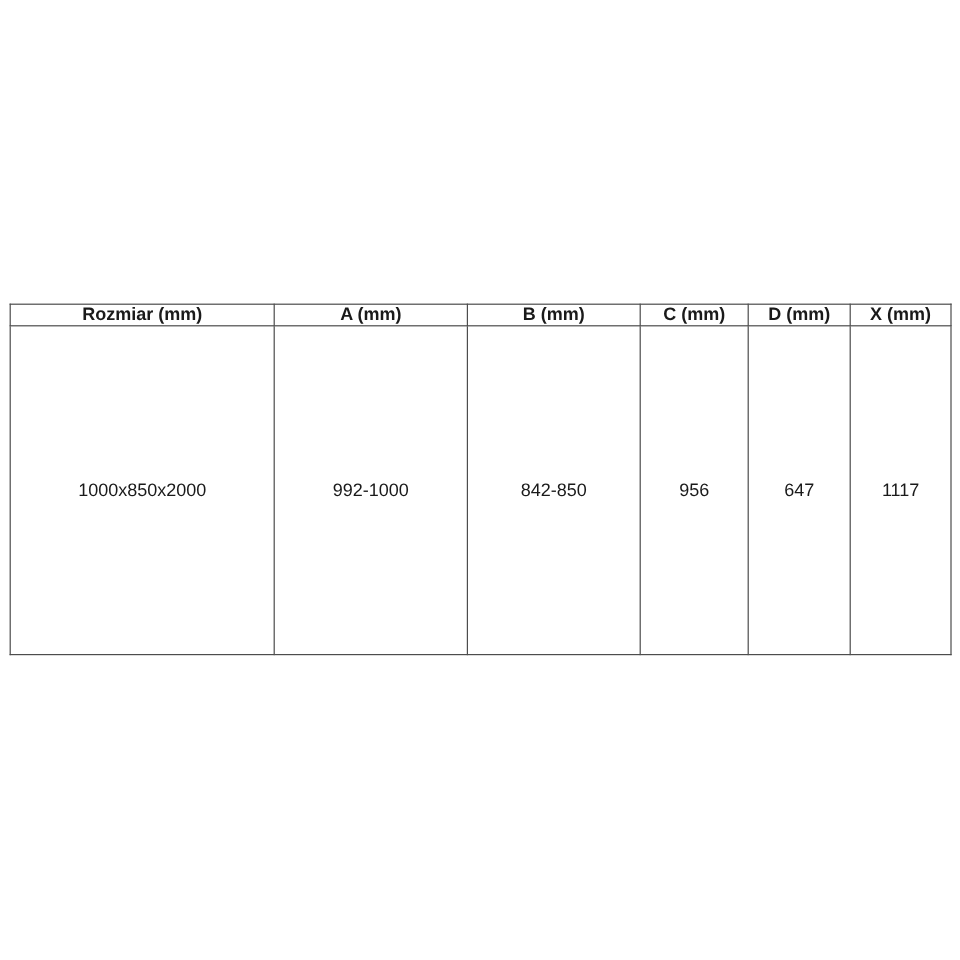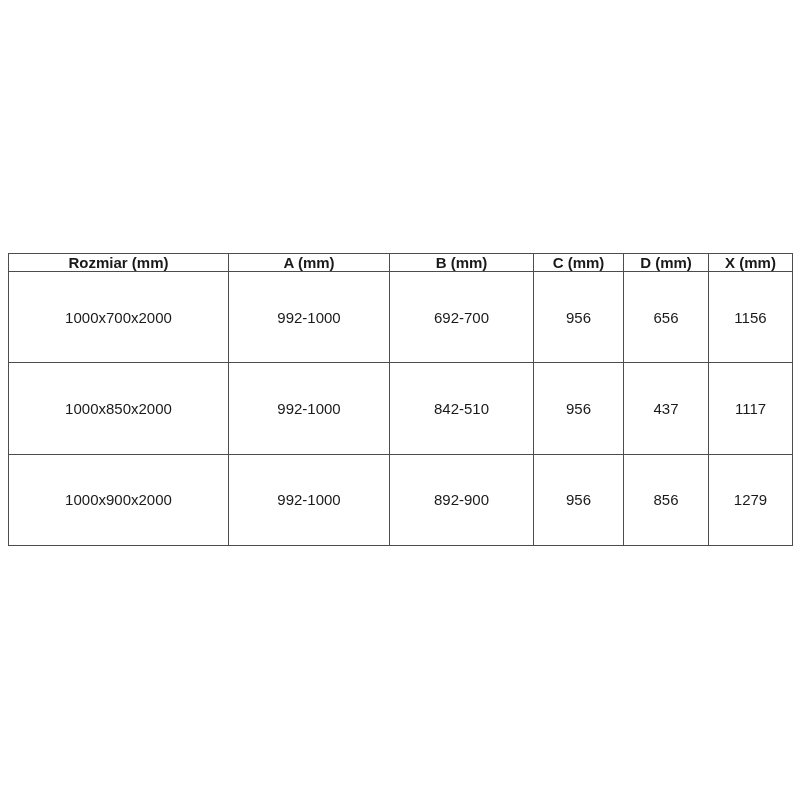--- a/index.html
+++ b/index.html
@@ -59,38 +59,22 @@
         <th>Rozmiar (mm)</th>
         <th>A (mm)</th>
         <th>B (mm)</th>
         <th>C (mm)</th>
         <th>D (mm)</th>
         <th>X (mm)</th>
       </tr>
     </thead>
     <tbody>
       <tr>
-        <td>1000x700x2000</td>
-        <td>992-1000</td>
-        <td>692-700</td>
-        <td>956</td>
-        <td>656</td>
-        <td>1156</td>
-      </tr>
-      <tr>
         <td>1000x850x2000</td>
         <td>992-1000</td>
-        <td>842-510</td>
+        <td>842-850</td>
         <td>956</td>
-        <td>437</td>
+        <td>647</td>
         <td>1117</td>
-      </tr>
-      <tr>
-        <td>1000x900x2000</td>
-        <td>992-1000</td>
-        <td>892-900</td>
-        <td>956</td>
-        <td>856</td>
-        <td>1279</td>
       </tr>
     </tbody>
   </table>
 </div>
 
 </body></html>

